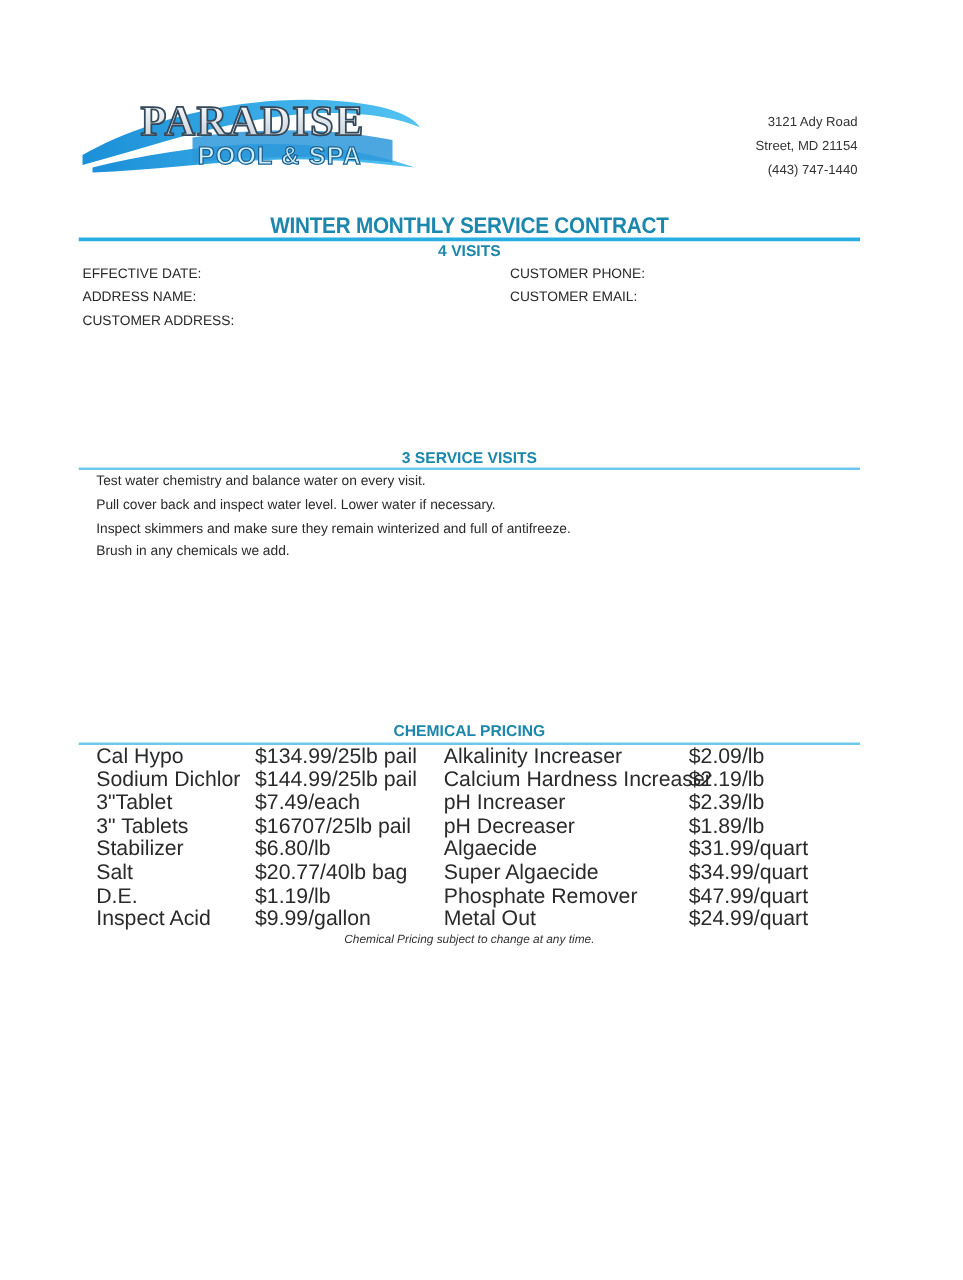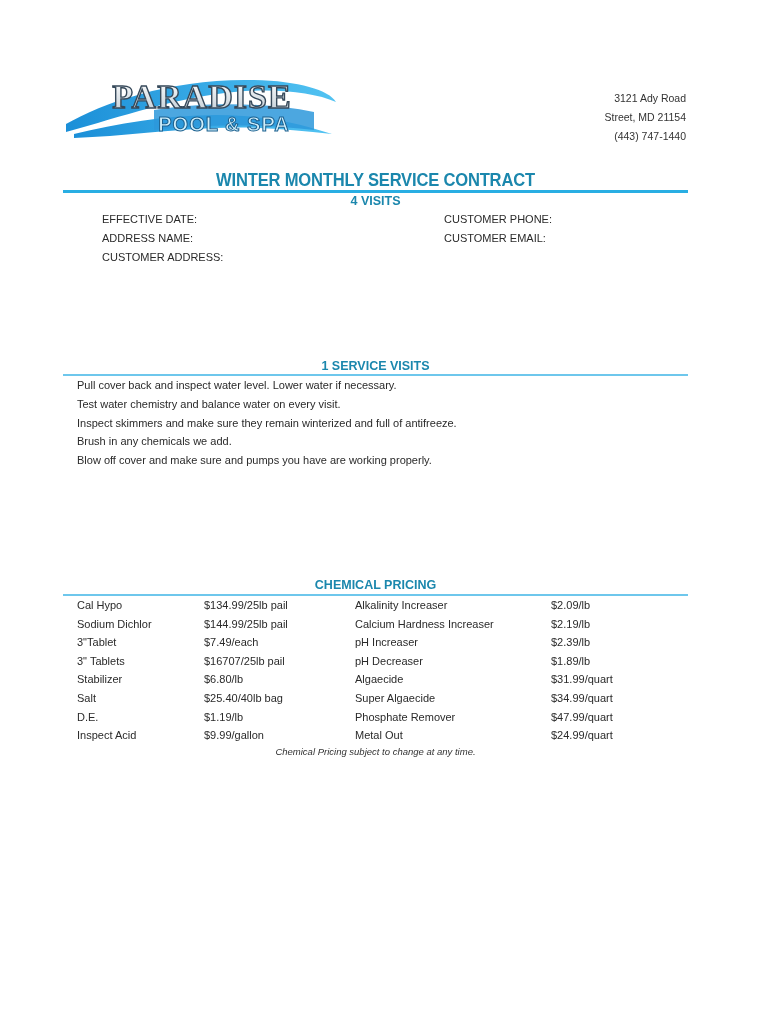--- a/index.html
+++ b/index.html
@@ -4,24 +4,24 @@
 <style>
   html, body { margin: 0; padding: 0; background: #ffffff; }
   body { width: 770px; height: 1024px; position: relative; font-family: "Liberation Sans", "DejaVu Sans", sans-serif; color: #2a2a2a; overflow: hidden; }
   .abs { position: absolute; }
   .logo { left: 64px; top: 72px; width: 276px; height: 70px; }
   .addr { right: 84px; text-align: right; font-size: 10.5px; color: #333; line-height: 19px; top: 89px; }
   .title { left: 63px; width: 625px; top: 170px; text-align: center; color: #1b87ad; font-weight: bold; font-size: 18px; letter-spacing: -0.2px; transform: scaleX(0.92); }
   .rule-thick { left: 63px; width: 625px; height: 3px; background: #29aee3; }
   .rule-thin { left: 63px; width: 625px; height: 2px; background: #6ec7ec; }
   .subhead { left: 63px; width: 625px; text-align: center; color: #1b87ad; font-weight: bold; font-size: 12.5px; }
-  .label { font-size: 11px; color: #2a2a2a; margin-left: 36px; }
+  .label { font-size: 11px; color: #2a2a2a; }
   .svc { left: 77px; font-size: 11px; line-height: 18.8px; color: #2a2a2a; }
   .svc div { white-space: nowrap; }
-  .chem-col { font-size: 11px; line-height: 18.6px; color: #2a2a2a; }
+  .chem-col { font-size: 17px; line-height: 18.6px; color: #2a2a2a; }
   .chem-col div { white-space: nowrap; }
   .note { left: 63px; width: 625px; text-align: center; font-size: 9.5px; font-style: italic; color: #333; }
 </style>
 </head>
 <body>
 
 <div class="abs logo">
   <svg width="276" height="70" viewBox="0 0 276 70">
     <defs>
       <linearGradient id="wv" x1="0" y1="0" x2="1" y2="0">
@@ -50,28 +50,27 @@
 <div class="abs title">WINTER MONTHLY SERVICE CONTRACT</div>
 <div class="abs rule-thick" style="top:190px;"></div>
 <div class="abs subhead" style="top:194px;">4 VISITS</div>
 
 <div class="abs label" style="left:66px; top:213px;">EFFECTIVE DATE:</div>
 <div class="abs label" style="left:66px; top:232px;">ADDRESS NAME:</div>
 <div class="abs label" style="left:66px; top:251px;">CUSTOMER ADDRESS:</div>
 <div class="abs label" style="left:408px; top:213px;">CUSTOMER PHONE:</div>
 <div class="abs label" style="left:408px; top:232px;">CUSTOMER EMAIL:</div>
 
-<div class="abs subhead" style="top:359px; left:63px;">1 SERVICE VISITS</div>
+<div class="abs subhead" style="top:359px; left:63px;">3 SERVICE VISITS</div>
 <div class="abs rule-thin" style="top:374px;"></div>
 <div class="abs svc" style="top:376px;">
+  <div>Test water chemistry and balance water on every visit.</div>
   <div>Pull cover back and inspect water level. Lower water if necessary.</div>
-  <div>Test water chemistry and balance water on every visit.</div>
   <div>Inspect skimmers and make sure they remain winterized and full of antifreeze.</div>
   <div>Brush in any chemicals we add.</div>
-  <div>Blow off cover and make sure and pumps you have are working properly.</div>
 </div>
 
 <div class="abs subhead" style="top:578px; left:63px;">CHEMICAL PRICING</div>
 <div class="abs rule-thin" style="top:594px;"></div>
 
 <div class="abs chem-col" style="left:77px; top:596px;">
   <div>Cal Hypo</div>
   <div>Sodium Dichlor</div>
   <div>3"Tablet</div>
   <div>3" Tablets</div>
@@ -79,21 +78,21 @@
   <div>Salt</div>
   <div>D.E.</div>
   <div>Inspect Acid</div>
 </div>
 <div class="abs chem-col" style="left:204px; top:596px;">
   <div>$134.99/25lb pail</div>
   <div>$144.99/25lb pail</div>
   <div>$7.49/each</div>
   <div>$16707/25lb pail</div>
   <div>$6.80/lb</div>
-  <div>$25.40/40lb bag</div>
+  <div>$20.77/40lb bag</div>
   <div>$1.19/lb</div>
   <div>$9.99/gallon</div>
 </div>
 <div class="abs chem-col" style="left:355px; top:596px;">
   <div>Alkalinity Increaser</div>
   <div>Calcium Hardness Increaser</div>
   <div>pH Increaser</div>
   <div>pH Decreaser</div>
   <div>Algaecide</div>
   <div>Super Algaecide</div>

